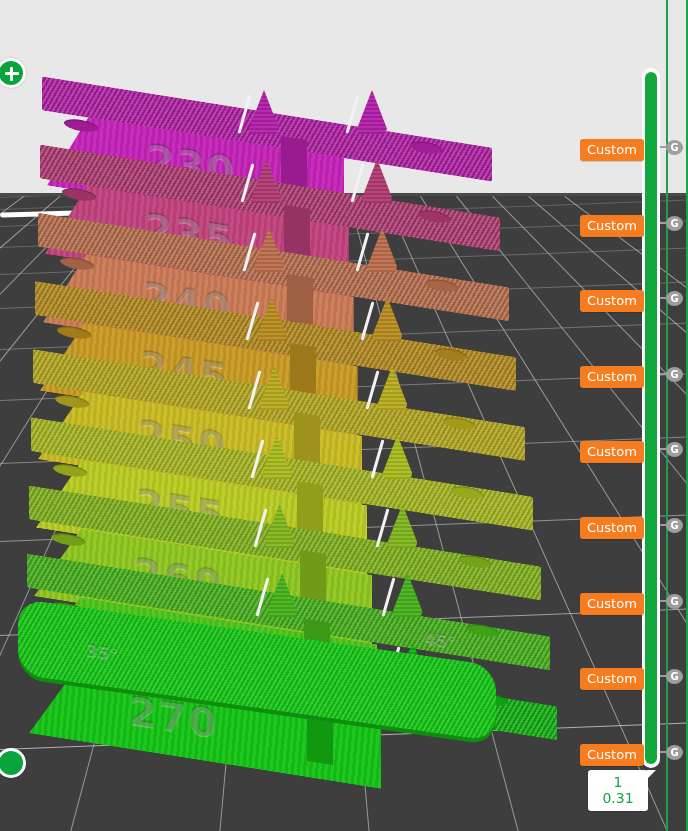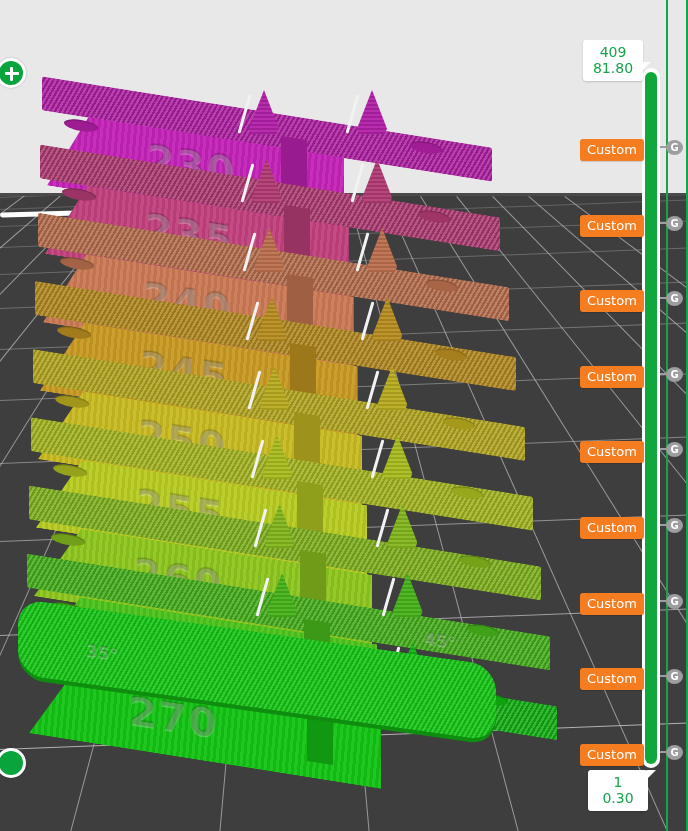--- a/index.html
+++ b/index.html
@@ -284,29 +284,24 @@
     <div class="track-bg"></div>
     <div class="track-fill"></div>
   </div>
 
   <div class="handle" id="handle-top">
     <span class="plus-h"></span>
     <span class="plus-v"></span>
   </div>
   <div class="handle" id="handle-bottom"></div>
 
-  <div class="tip" id="tip-top">
-    <span>409</span>
-    <span class="l2">81.80</span>
-    <span class="tip-tail"></span>
-  </div>
 
   <div class="tip" id="tip-bottom">
     <span>1</span>
-    <span class="l2">0.30</span>
+    <span class="l2">0.31</span>
     <span class="tip-tail"></span>
   </div>
 
   <div id="tick-layer">
       <div class="custom-tag" style="left: 580px; top: 139px;">Custom</div>
       <div class="gcode-pill" style="left: 666px; top: 140px;">G</div>
       <div class="custom-tag" style="left: 580px; top: 214.6px;">Custom</div>
       <div class="gcode-pill" style="left: 666px; top: 215.6px;">G</div>
       <div class="custom-tag" style="left: 580px; top: 290.2px;">Custom</div>
       <div class="gcode-pill" style="left: 666px; top: 291.2px;">G</div>

